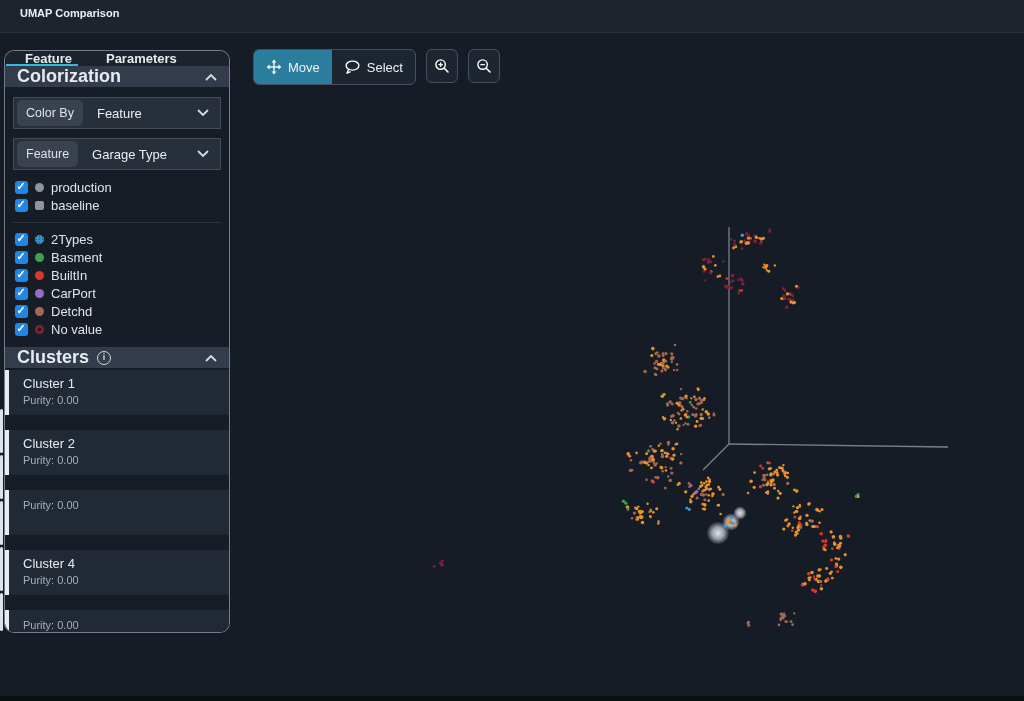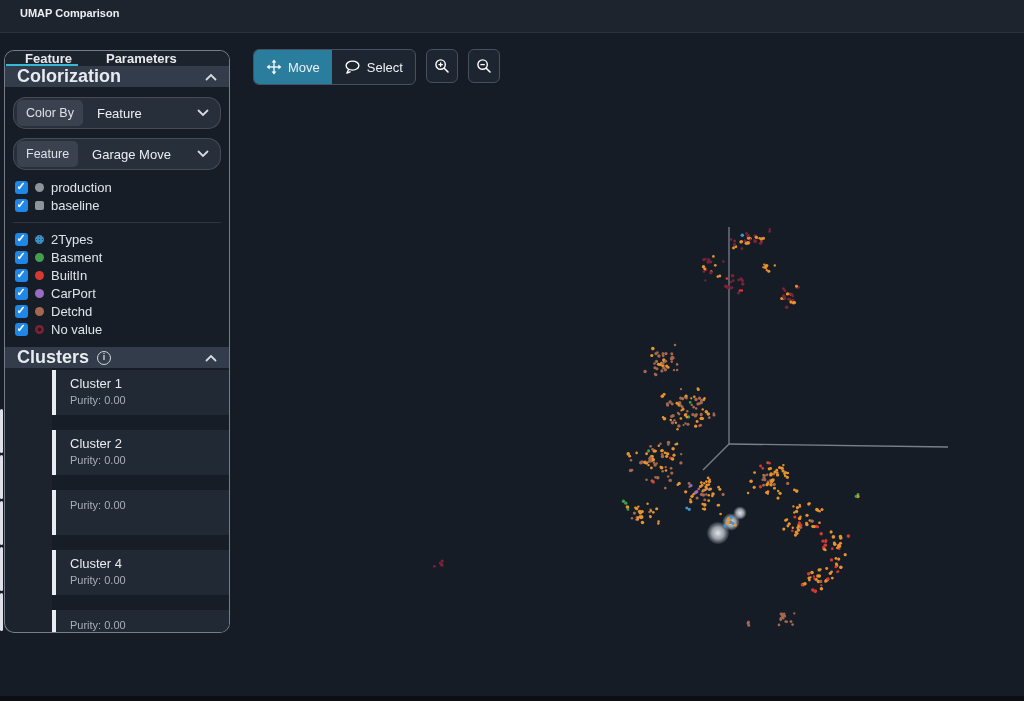--- a/index.html
+++ b/index.html
@@ -24,21 +24,21 @@
   .tab { font-size:13px; color:#e8eaed; font-weight:bold; cursor:pointer; }
   .tab-underline { position:absolute; left:1px; bottom:0; width:72px; height:2px; background:#36b9d6; }
 
   .section-header { height:30px; background:#323c4a; display:flex; align-items:center;
                     padding:0 12px; font-size:18px; font-weight:bold; color:#e8ebef; }
   .section-header .spacer { flex:1; }
   .chev { width:12px; height:8px; }
 
   .colorization-body { background:#171d27; padding:10px 8px 8px 8px; }
   .pill { display:flex; align-items:center; height:32px; background:#272f3b;
-          border:1px solid rgba(255,255,255,.14); border-radius:13px; margin-bottom:9px; padding:3px; }
+          border:1px solid rgba(255,255,255,.14); border-radius:1px; margin-bottom:9px; padding:3px; }
   .pill-label { background:#3a4250; border-radius:5px; height:26px; display:flex; align-items:center;
                 padding:0 9px; font-size:12.5px; color:#dde1e7; }
   .pill-value { flex:1; padding-left:14px; font-size:13px; color:#eceff3; }
   .pill .chev { margin-right:8px; }
 
   .check-row { display:flex; align-items:center; gap:7px; height:17px; margin:1px 2px; cursor:pointer; }
   .cb { width:13px; height:13px; border-radius:3px; background:#1e87e8; position:relative; flex:0 0 13px; }
   .cb::after { content:"✓"; position:absolute; left:1.5px; top:-1.5px; font-size:11px; color:#fff; font-weight:bold; }
   .marker { width:9px; height:9px; border-radius:50%; flex:0 0 9px; }
   .marker.square { border-radius:2px; }
@@ -46,21 +46,21 @@
                    background-size:3px 3px; }
   .marker.ring { background-image:radial-gradient(circle, rgba(0,0,0,.5) 0 1.8px, transparent 2.2px); }
   .check-label { font-size:13px; color:#e0e4ea; }
   .divider { border-top:1px solid rgba(255,255,255,.10); margin:8px 0 8px 0; }
 
   .info-icon { width:14px; height:14px; border:1.3px solid #cfd5dc; border-radius:50%;
                margin-left:8px; position:relative; display:inline-block; }
   .info-icon::after { content:"i"; position:absolute; left:0; right:0; top:0.5px; text-align:center;
                       font-size:9px; color:#cfd5dc; font-weight:bold; font-style:normal; }
 
-  .cluster-list { background:#171d27; flex:1; display:flex; flex-direction:column; gap:15px; padding-top:2px;margin-left:47px; }
+  .cluster-list { background:#171d27; flex:1; display:flex; flex-direction:column; gap:15px; padding-top:2px; }
   .cluster-card { position:relative; height:45px; background:#212935; border-left:4px solid #e9edf2;
                   padding:6px 0 0 14px; cursor:pointer; }
   .cluster-name { font-size:13px; color:#e8ebef; }
   .cluster-purity { font-size:11px; color:#a7aeb8; margin-top:3px; }
 
   .edge-bar { position:absolute; left:0; width:3px; background:#dfe3e9; border-radius:2px; z-index:6; }
 
   
   .toolbar { position:absolute; left:253px; top:49px; display:flex; gap:9px; z-index:5; }
   .seg { display:flex; border:1px solid #46505e; border-radius:6px; overflow:hidden; background:#1d2530; }
@@ -741,21 +741,21 @@
     <div class="colorization-body">
       <div class="pill">
         <span class="pill-label">Color By</span>
         <span class="pill-value">Feature</span>
         <svg class="chev" viewBox="0 0 12 8">
           <polyline points="1.5,1.5 6,6 10.5,1.5" fill="none" stroke="#d6dbe2" stroke-width="1.8" stroke-linecap="round"></polyline>
         </svg>
       </div>
       <div class="pill">
         <span class="pill-label">Feature</span>
-        <span class="pill-value">Garage Move</span>
+        <span class="pill-value">Garage Type</span>
         <svg class="chev" viewBox="0 0 12 8">
           <polyline points="1.5,1.5 6,6 10.5,1.5" fill="none" stroke="#d6dbe2" stroke-width="1.8" stroke-linecap="round"></polyline>
         </svg>
       </div>
 
       <div class="check-row">
         <span class="cb"></span>
         <span class="marker" style="background-color: rgb(143, 148, 156);"></span>
         <span class="check-label">production</span>
       </div>

